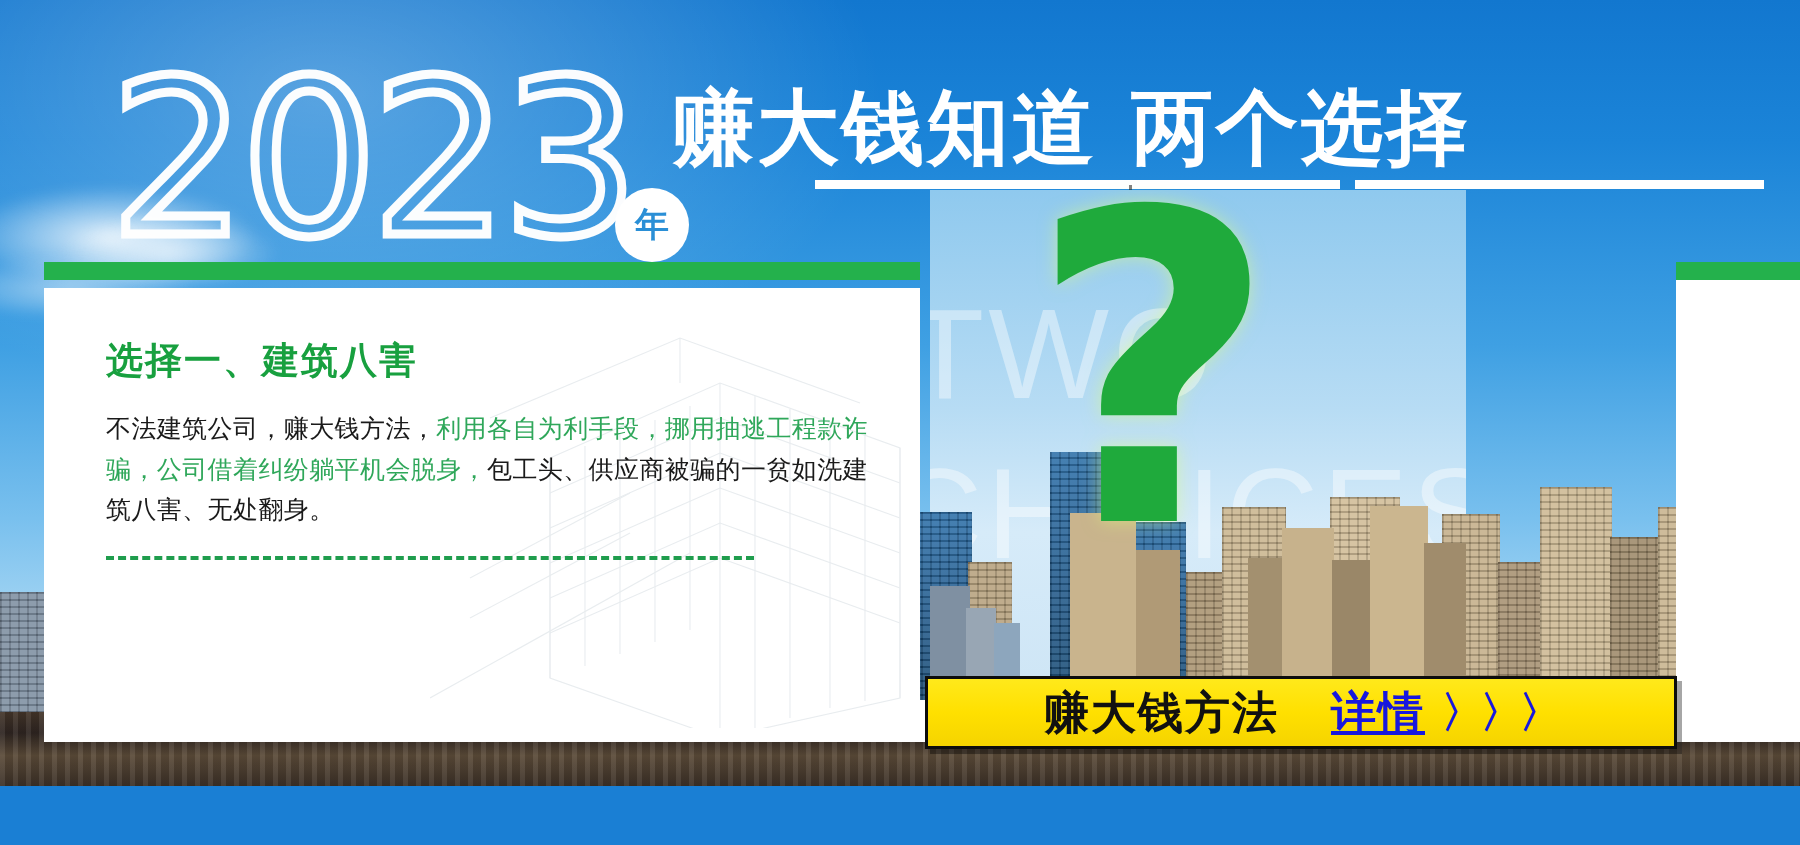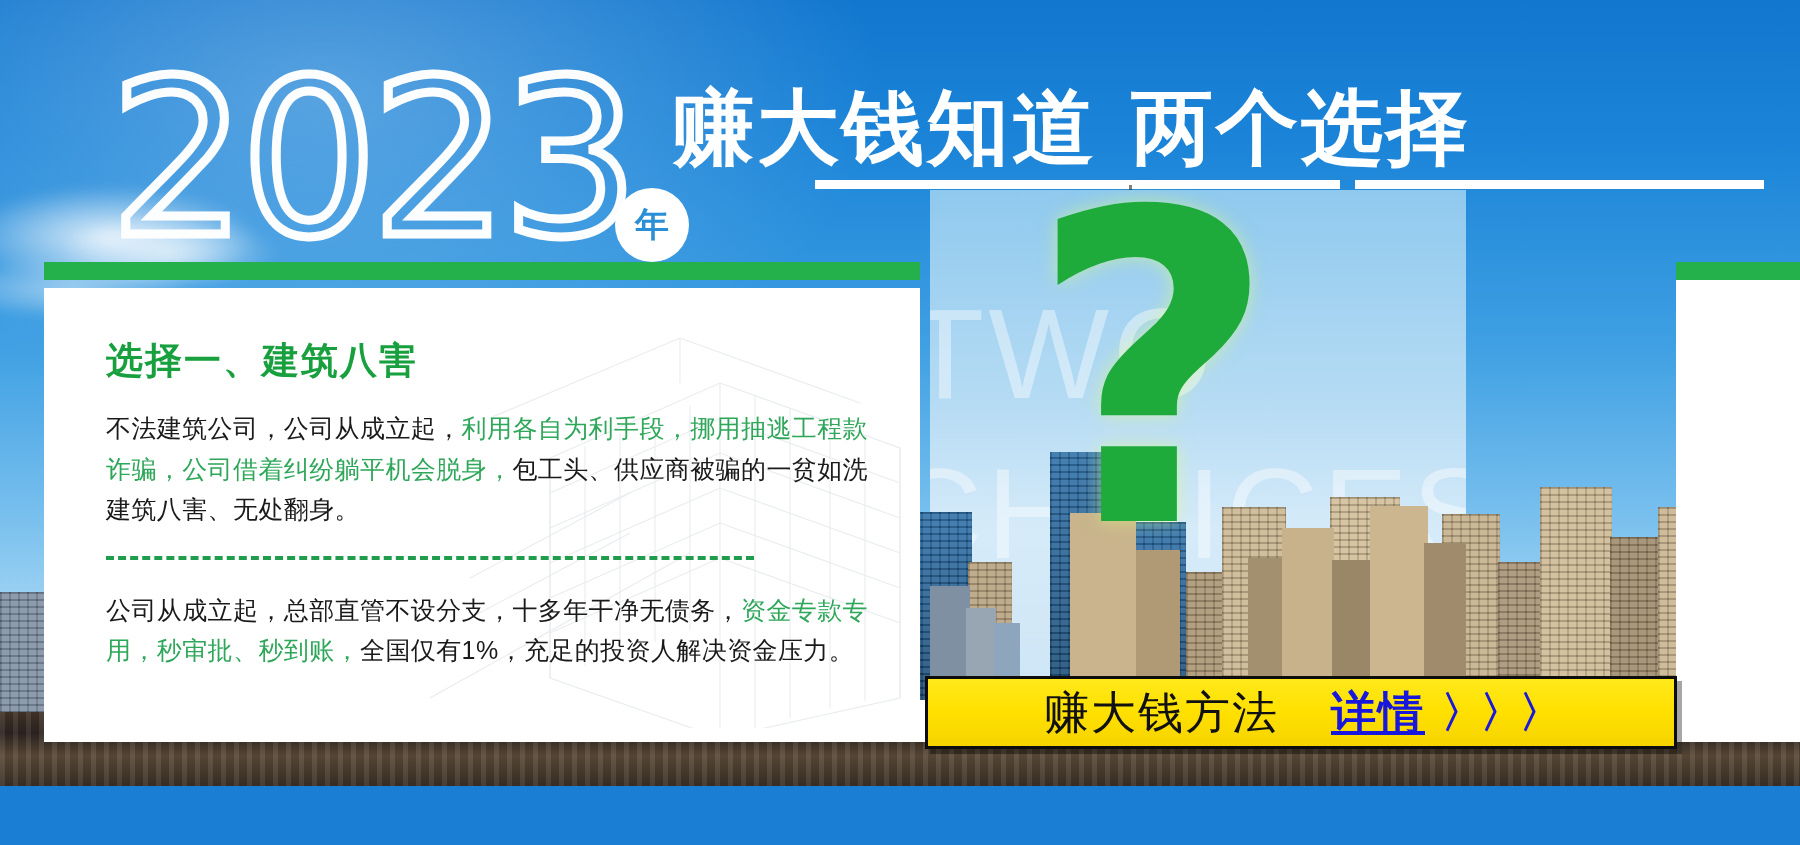--- a/index.html
+++ b/index.html
@@ -100,21 +100,21 @@
 
   
   .cta {
     position:absolute; left:925px; top:676px; width:752px; height:73px;
     background:linear-gradient(180deg,#ffe91b 0%, #ffe000 50%, #f5d400 100%);
     border:3px solid #0d0d0d;
     display:flex; align-items:center; justify-content:center;
     box-shadow:5px 5px 0 rgba(0,0,0,.35);
     z-index:8;
   }
-  .cta-left  { font-size:45px; font-weight:400; color:#111; letter-spacing:2px; }
+  .cta-left  { font-size:45px; font-weight:700; color:#111; letter-spacing:2px; }
   .cta-right { font-size:45px; font-weight:700; color:#1818dd; letter-spacing:2px; margin-left:52px;text-decoration:underline; }
   .cta-arrows{ font-size:43px; font-weight:700; color:#1818dd; margin-left:16px; letter-spacing:-4px; }
 
   
   .green-bar-left  { position:absolute; left:44px;   top:262px; width:876px; height:18px; background:#24b14c; z-index:4; }
   .green-bar-right { position:absolute; left:1676px; top:262px; width:124px; height:18px; background:#24b14c; z-index:4; }
   .white-col-right { position:absolute; left:1676px; top:280px; width:124px; height:420px; background:#fff; z-index:3; }
 
   
   .card {
@@ -238,30 +238,27 @@
         <path d="M60 140 L250 60 L430 125"></path>
         <path d="M250 60 L250 105"></path>
       </g>
     </svg>
 
     <div class="card-inner">
 
       <div>
         <div class="sec-title">选择一、建筑八害</div>
         <div class="sec-body">
-          <span>不法建筑公司，公司从成立起，</span><span class="g">利用各自为利手段，挪用抽逃工程款</span><span class="g">诈骗，公司借着纠纷躺平机会脱身，</span><span>包工头、供应商被骗的一贫如洗</span><span>建筑八害、无处翻身。</span>
+          <span>不法建筑公司，赚大钱方法，</span><span class="g">利用各自为利手段，挪用抽逃工程款</span><span class="g">诈骗，公司借着纠纷躺平机会脱身，</span><span>包工头、供应商被骗的一贫如洗</span><span>建筑八害、无处翻身。</span>
         </div>
       </div>
 
       <div class="divider"></div>
 
       <div>
-        <div class="sec-body">
-          <span>公司从成立起，总部直管不设分支，十多年干净无债务，</span><span class="g">资金专款专用，秒审批、秒到账，</span><span>全国仅有1%，充足的投资人解决资金压力。</span>
-        </div>
       </div>
 
     </div>
   </div>
 
   <div class="cta">
     <span class="cta-left">赚大钱方法</span>
     <span class="cta-right">详情</span>
     <span class="cta-arrows">〉〉〉</span>
   </div>

